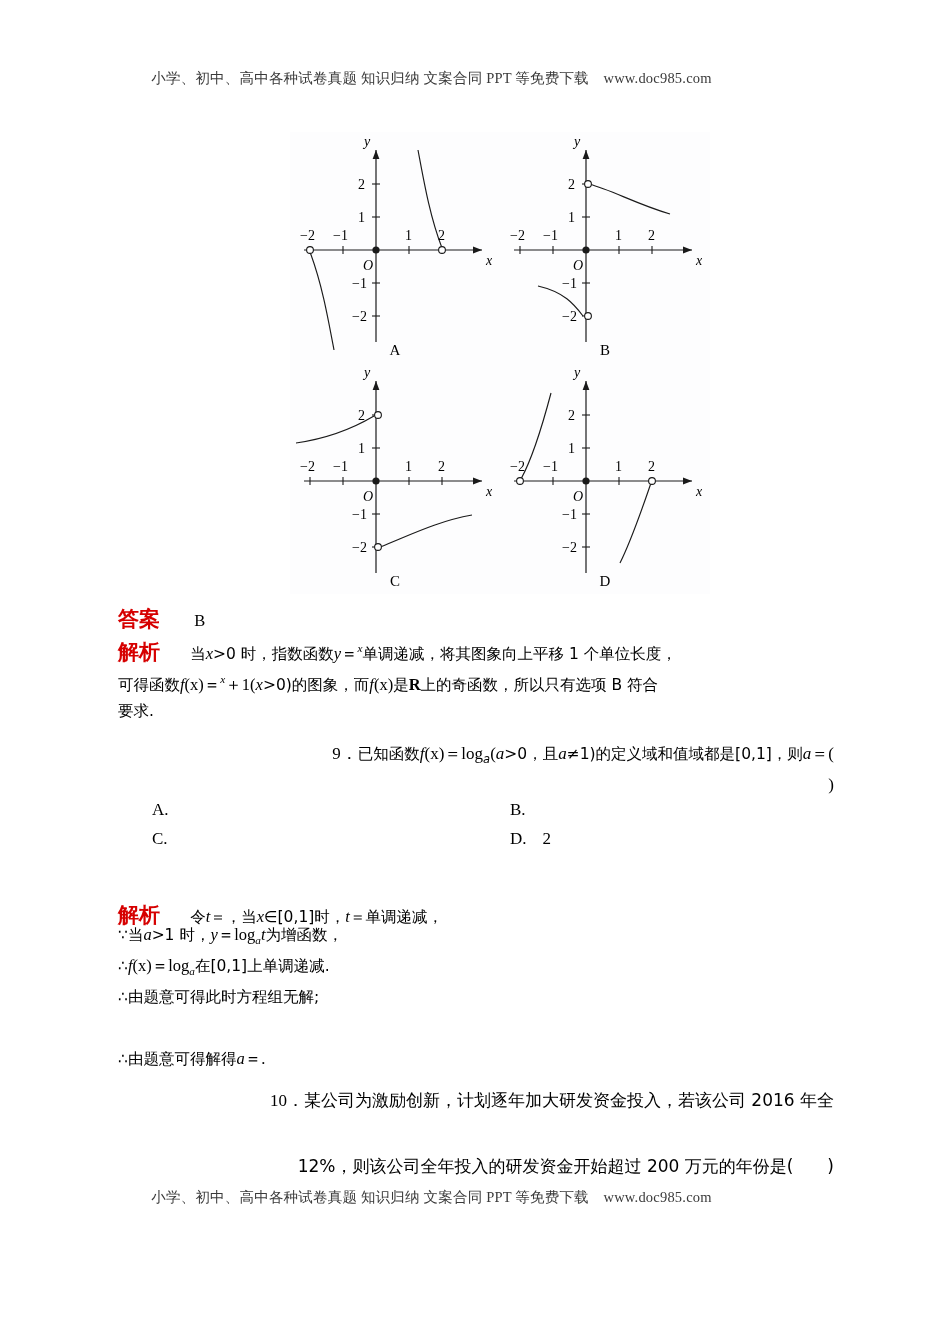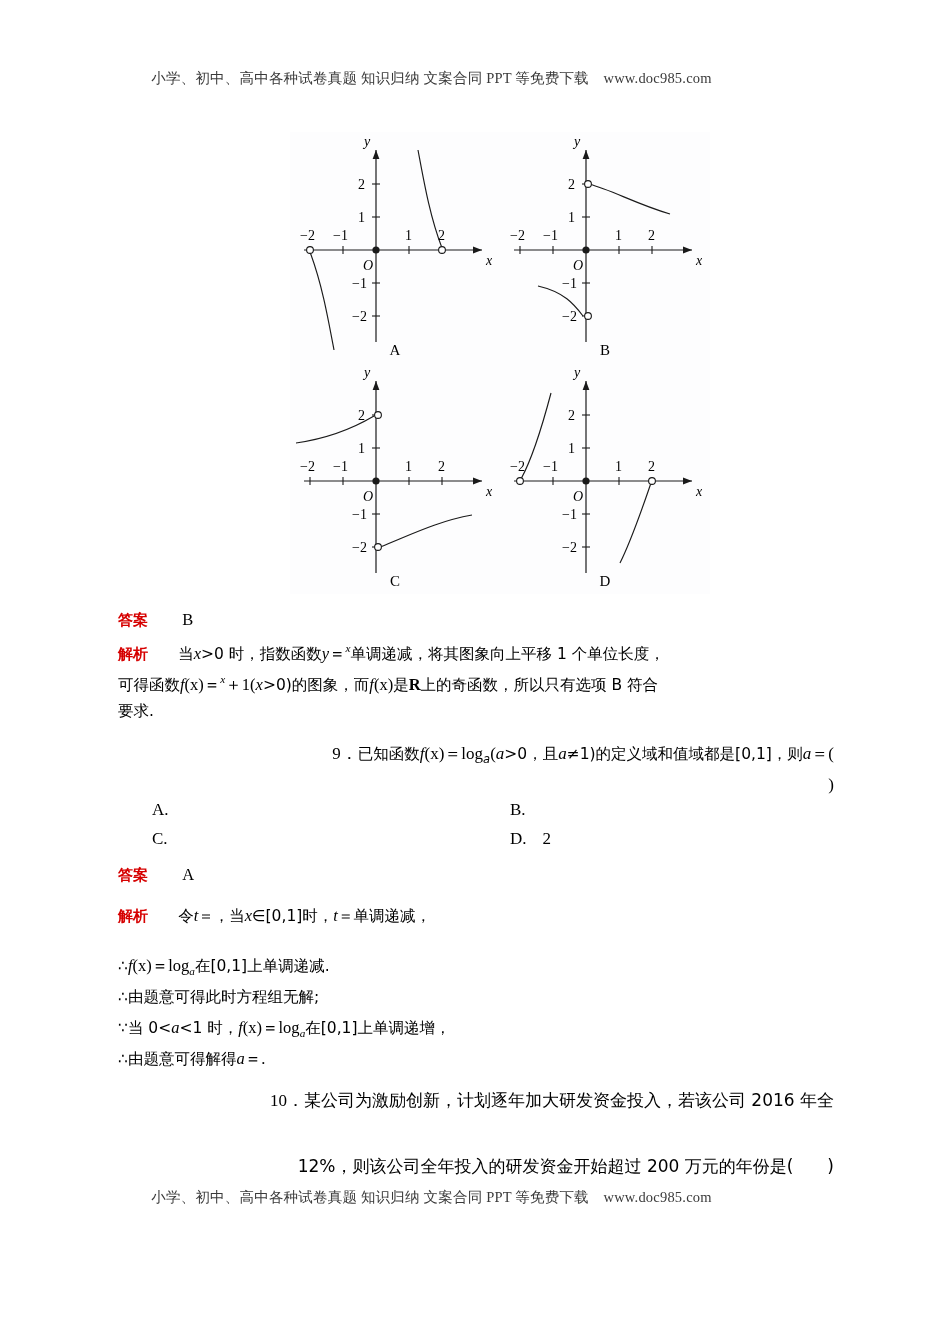--- a/index.html
+++ b/index.html
@@ -66,21 +66,21 @@
   .blk {
     position: absolute;
     left: 118px;
     width: 716px;
     font-size: 16.5px;
     line-height: 29.4px;
   }
   .tag-red {
     color: #d60000;
     font-family: "DejaVu Sans", sans-serif;
-    font-size: 15px;
+    font-size: 21px;
     font-weight: 600;
   }
   .cn {
     font-family: "DejaVu Sans", sans-serif;
     font-size: 15.5px;
   }
   .ser { font-family: "Liberation Serif", serif; }
   .it  { font-style: italic; font-family: "Liberation Serif", serif; }
   .bold-r { font-weight: 700; font-family: "Liberation Serif", serif; }
   sub { font-size: 0.68em; font-style: italic; }
@@ -294,43 +294,38 @@
   <div class="opt-row" style="top:800px;">
     <span><span>A.</span><span class="gap-sm"></span><span></span></span>
     <span class="opt-col2"><span>B.</span><span class="gap-sm"></span><span></span></span>
   </div>
 
   <div class="opt-row" style="top:829px;">
     <span><span>C.</span><span class="gap-sm"></span><span></span></span>
     <span class="opt-col2"><span>D.</span><span class="gap-sm"></span><span>2</span></span>
   </div>
 
-  <div class="blk" style="top:860px;">
-    <span class="tag-red">答案</span>
-    <span class="gap-md"></span>
-    <span class="ser">A</span>
-  </div>
 
   <div class="blk" style="top:889px;margin-top:12px;">
     <span class="tag-red">解析</span>
     <span class="gap-md"></span><span class="cn">令</span><span class="it">t</span><span class="cn">＝，当</span><span class="it">x</span><span class="cn">∈[0,1]时，</span><span class="it">t</span><span class="cn">＝单调递减，</span>
   </div>
 
+  <div class="blk" style="top:920px;">
+    <span class="cn">∵</span><span class="cn">当</span><span class="it">a</span><span class="cn">&gt;1 时，</span><span class="it">y</span><span class="ser">＝</span><span class="ser">log</span><sub>a</sub><span class="it">t</span><span class="cn">为增函数，</span>
+  </div>
 
   <div class="blk" style="top:951px;">
     <span class="cn">∴</span><span class="it">f</span><span class="ser">(x)</span><span class="ser">＝</span><span class="ser">log</span><sub>a</sub><span class="cn">在[0,1]上单调递减.</span>
   </div>
 
   <div class="blk" style="top:982px;">
     <span class="cn">∴</span><span class="cn">由题意可得此时方程组无解;</span>
   </div>
 
-  <div class="blk" style="top:1013px;">
-    <span class="cn">∵</span><span class="cn">当 0&lt;</span><span class="it">a</span><span class="cn">&lt;1 时，</span><span class="it">f</span><span class="ser">(x)</span><span class="ser">＝</span><span class="ser">log</span><sub>a</sub><span class="cn">在[0,1]上单调递增，</span>
-  </div>
 
   <div class="blk" style="top:1044px;">
     <span class="cn">∴</span><span class="cn">由题意可得解得</span><span class="it">a</span><span class="ser">＝.</span>
   </div>
 
   <div class="qline" style="top:1085px;">
     <span class="indent"></span><span class="ser">10．</span><span>某公司为激励创新，计划逐年加大研发资金投入，若该公司 2016 年全</span>
   </div>
   <div class="qline" style="top:1151px;">
     <span>12%，则该公司全年投入的研发资金开始超过 200 万元的年份是(　　)</span>

